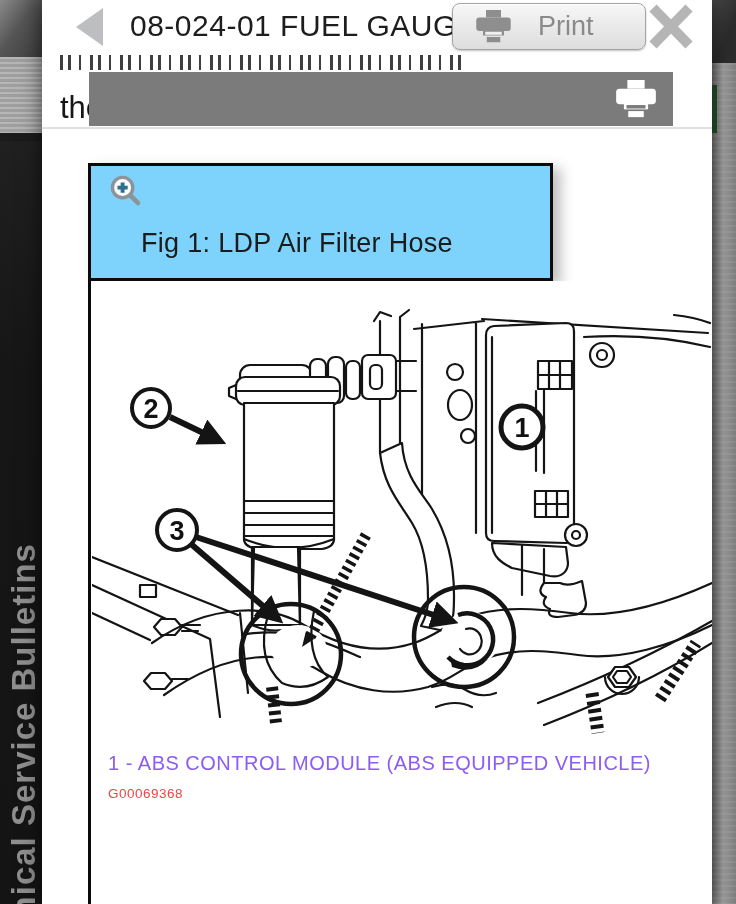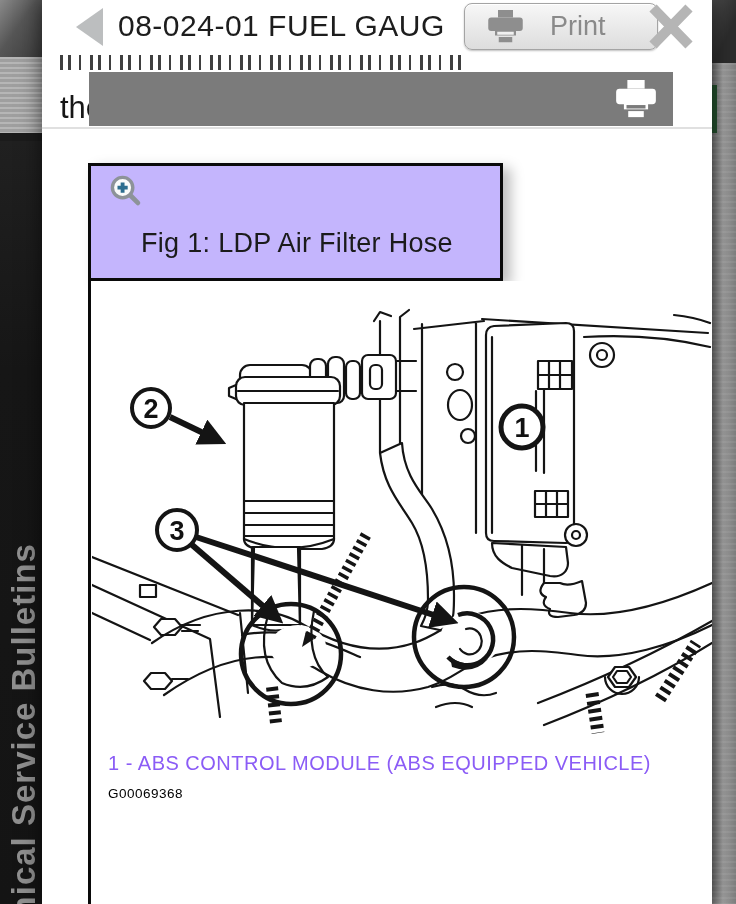--- a/index.html
+++ b/index.html
@@ -26,52 +26,52 @@
   .rs-body { position:absolute; left:0; top:63px; width:24px; height:841px;
     background:linear-gradient(90deg,#6f6f6f,#a0a0a0 45%,#7d7d7d); }
   .rs-body:after { content:""; position:absolute; inset:0;
     background:repeating-linear-gradient(180deg,rgba(255,255,255,.07) 0 2px,transparent 2px 6px); }
   .rs-green { position:absolute; left:0; top:85px; width:5px; height:48px; background:#24512e; }
   
   .modal { position:absolute; left:42px; top:0; width:670px; height:904px; background:#fff; z-index:2;
     box-shadow:0 0 20px rgba(0,0,0,.6); }
   
   .back-btn { position:absolute; left:30px; top:6px; width:34px; height:42px; cursor:pointer; }
-  .title { position:absolute; left:76px; top:0; width:332px; height:52px; line-height:52px;
+  .title { position:absolute; left:88px; top:0; width:332px; height:52px; line-height:52px;
     font-size:30px; letter-spacing:.5px; color:#1d1d1d; white-space:nowrap; overflow:hidden; }
   .print-btn { position:absolute; left:410px; top:3px; width:194px; height:47px;
     border:1px solid #a4a4a4; border-radius:8px;
     background:linear-gradient(#f7f7f7,#dddddd);
     box-shadow:inset 0 1px 0 #fff, 0 1px 2px rgba(0,0,0,.25);
-    display:flex; align-items:center; cursor:pointer;margin-left:12px; }
+    display:flex; align-items:center; cursor:pointer; }
   .print-btn .p-icon { margin-left:22px; }
   .print-btn .p-label { margin-left:26px; font-size:27px; color:#8a8a8a; }
   .close-btn { position:absolute; left:604px; top:3px; width:50px; height:47px; cursor:pointer; }
   
   .clipped-line { position:absolute; left:18px; top:55px; width:402px; height:15px;
     background:
       repeating-linear-gradient(90deg,#1e1e1e 0 3px,transparent 3px 8px,#1e1e1e 8px 11px,transparent 11px 19px,#1e1e1e 19px 21px,transparent 21px 30px),
       repeating-linear-gradient(90deg,transparent 0 34px,#fff 34px 44px);
     opacity:.85; }
   .word-the { position:absolute; left:18px; top:90px; font-size:31px; color:#161616; }
   .overlay-bar { position:absolute; left:47px; top:72px; width:584px; height:54px; background:#7b7b7b; }
   .overlay-bar .p-icon { position:absolute; right:16px; top:8px; }
   .hairline { position:absolute; left:0; top:127px; width:670px; height:2px; background:#e0e0e0; }
   
-  .fig-caption { position:absolute; left:46px; top:163px; width:415px; height:118px;
-    background:#c4b5fd; border:3px solid #0a0a0a;
+  .fig-caption { position:absolute; left:46px; top:163px; width:465px; height:118px;
+    background:#7dd3fc; border:3px solid #0a0a0a;
     box-shadow:8px 5px 12px rgba(0,0,0,.25); }
   .mag-icon { position:absolute; left:18px; top:8px; cursor:pointer; }
   .cap-text { position:absolute; left:50px; top:62px; font-size:27px; color:#1b1b1b; letter-spacing:.3px; }
   .fig-body { position:absolute; left:46px; top:281px; width:624px; height:623px;
     background:#fff; border-left:3px solid #0a0a0a; overflow:hidden; }
   .fig-body svg.drawing { display:block; margin:14px 0 0 1px; }
   .legend { margin:9px 0 0 17px; }
   .legend div { font-size:20px; line-height:39px; letter-spacing:.5px; color:#8b5cf6; white-space:nowrap; }
-  .graphic-id { margin:3px 0 0 17px; font-size:13.5px; color:#000000; letter-spacing:.5px; }
+  .graphic-id { margin:3px 0 0 17px; font-size:13.5px; color:#ef4444; letter-spacing:.5px; }
   
   svg.drawing * { vector-effect:none; }
   .ln { fill:none; stroke:#141414; stroke-width:2.2; stroke-linecap:round; stroke-linejoin:round; }
   .lnf { fill:#ffffff; stroke:#141414; stroke-width:2.2; stroke-linejoin:round; }
   .thick { fill:none; stroke:#141414; stroke-width:4.5; }
   .rib { fill:none; stroke:#141414; stroke-linecap:butt; }
   .callout-circle { fill:#ffffff; stroke:#141414; }
   .callout-num { font-family:"Liberation Sans",sans-serif; font-size:27px; font-weight:bold; fill:#111; text-anchor:middle; }
   .arrow { fill:none; stroke:#141414; stroke-width:6; }
 </style>

